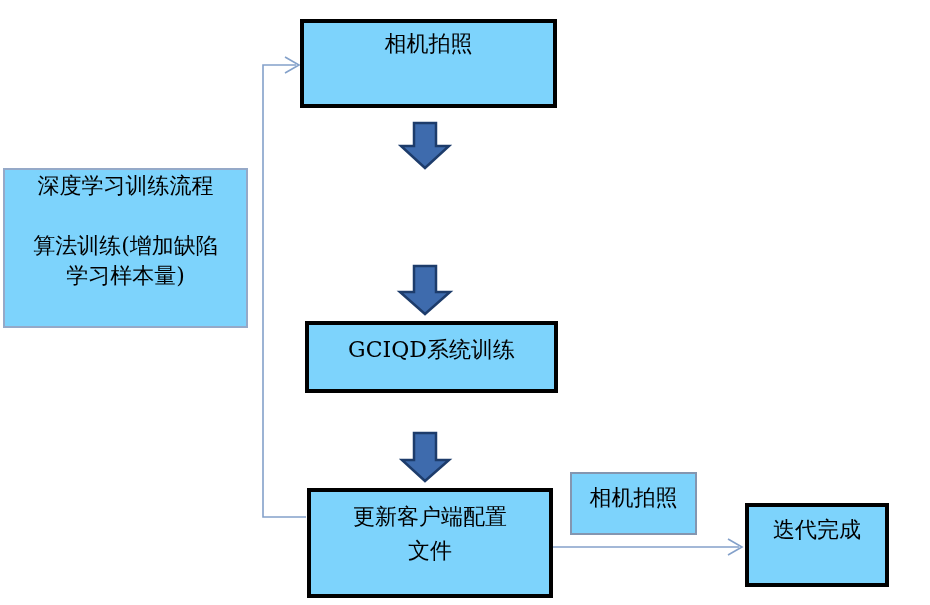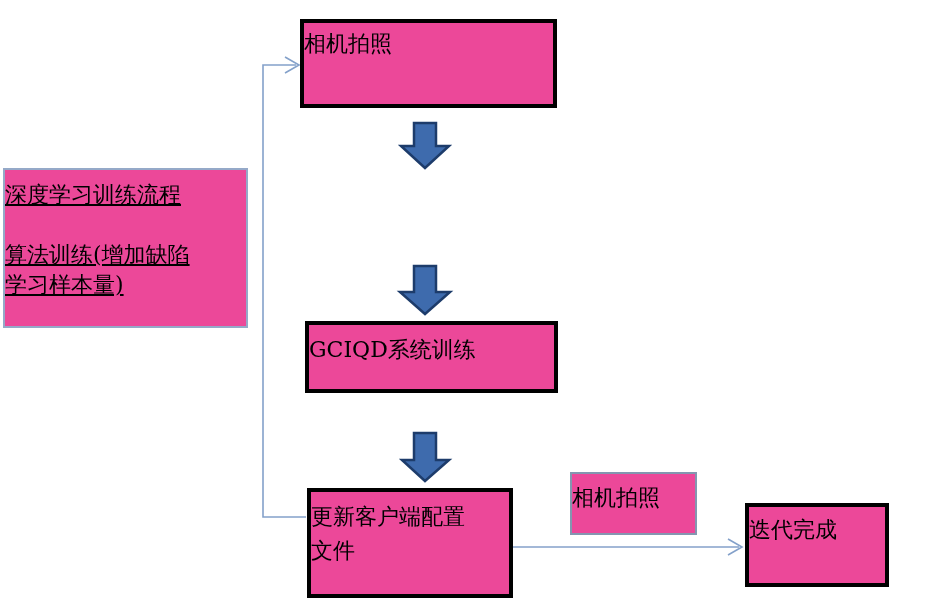--- a/index.html
+++ b/index.html
@@ -8,39 +8,38 @@
     width: 930px;
     height: 605px;
     background: var(--background, #ffffff);
     font-family: "DejaVu Serif", "Liberation Serif", serif;
     color: var(--text, #000000);
     overflow: hidden;
   }
   .box {
     position: absolute;
     box-sizing: border-box;
-    background: #ec4899;
-    text-align: left;
+    background: #7dd3fc;
+    text-align: center;
     font-size: 22px;
     line-height: 28px;
   }
   .main-box { border: 4px solid var(--box-border, #000000); }
   .n-camera  { left: 300px; top: 19px;  width: 257px; height: 89px;  padding-top: 7px; }
   .n-mark    { left: 303px; top: 169px; width: 259px; height: 88px;  padding-top: 7px; }
   .n-train   { left: 305px; top: 321px; width: 253px; height: 72px;  padding-top: 11px; }
-  .n-update  { left: 307px; top: 488px; width: 206px; height: 110px; padding-top: 8px;
+  .n-update  { left: 307px; top: 488px; width: 246px; height: 110px; padding-top: 8px;
                line-height: 34px; white-space: pre-line; }
   .n-done    { left: 745px; top: 503px; width: 144px; height: 84px;  padding-top: 9px; }
   .note-box {
     left: 3px; top: 168px; width: 245px; height: 160px;
     border: 2px solid var(--note-border, #95a9c8);
     white-space: pre-line;
     line-height: 30px;
-    padding-top: 10px;
-    text-decoration: underline;
+    padding-top: 1px;
   }
   .label-box {
     left: 570px; top: 472px; width: 127px; height: 63px;
     border: 2px solid var(--label-border, #8496b0);
     padding-top: 10px;
   }
   .svg-layer { position: absolute; left: 0; top: 0; width: 930px; height: 605px; }
   .connector {
     stroke: var(--connector, #84a1ca);
     stroke-width: 1.6;

